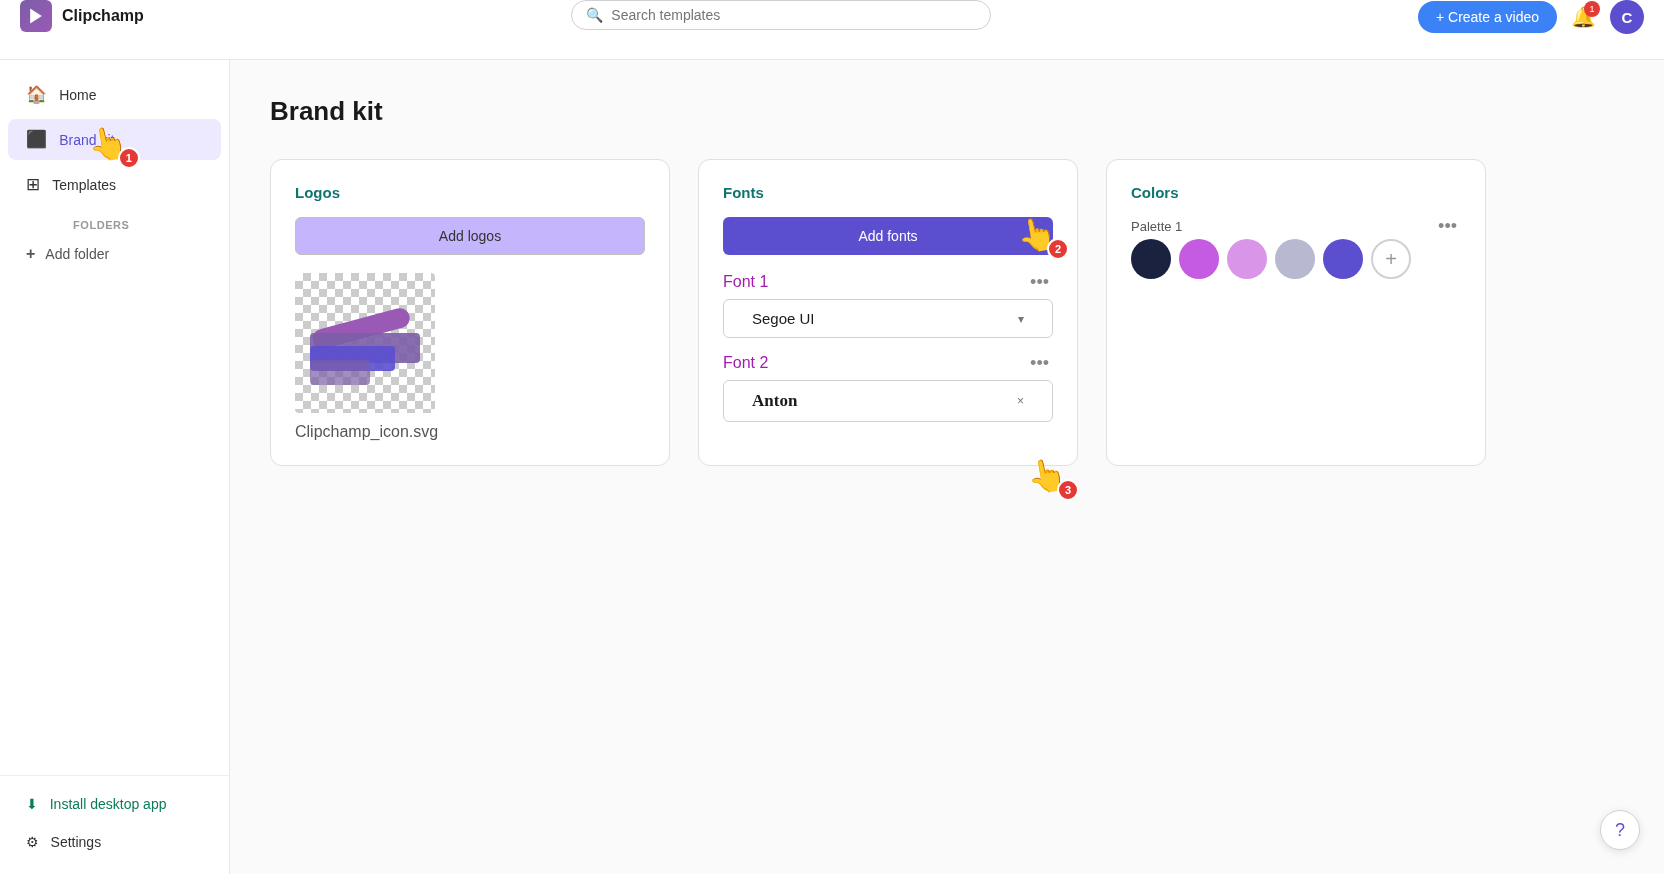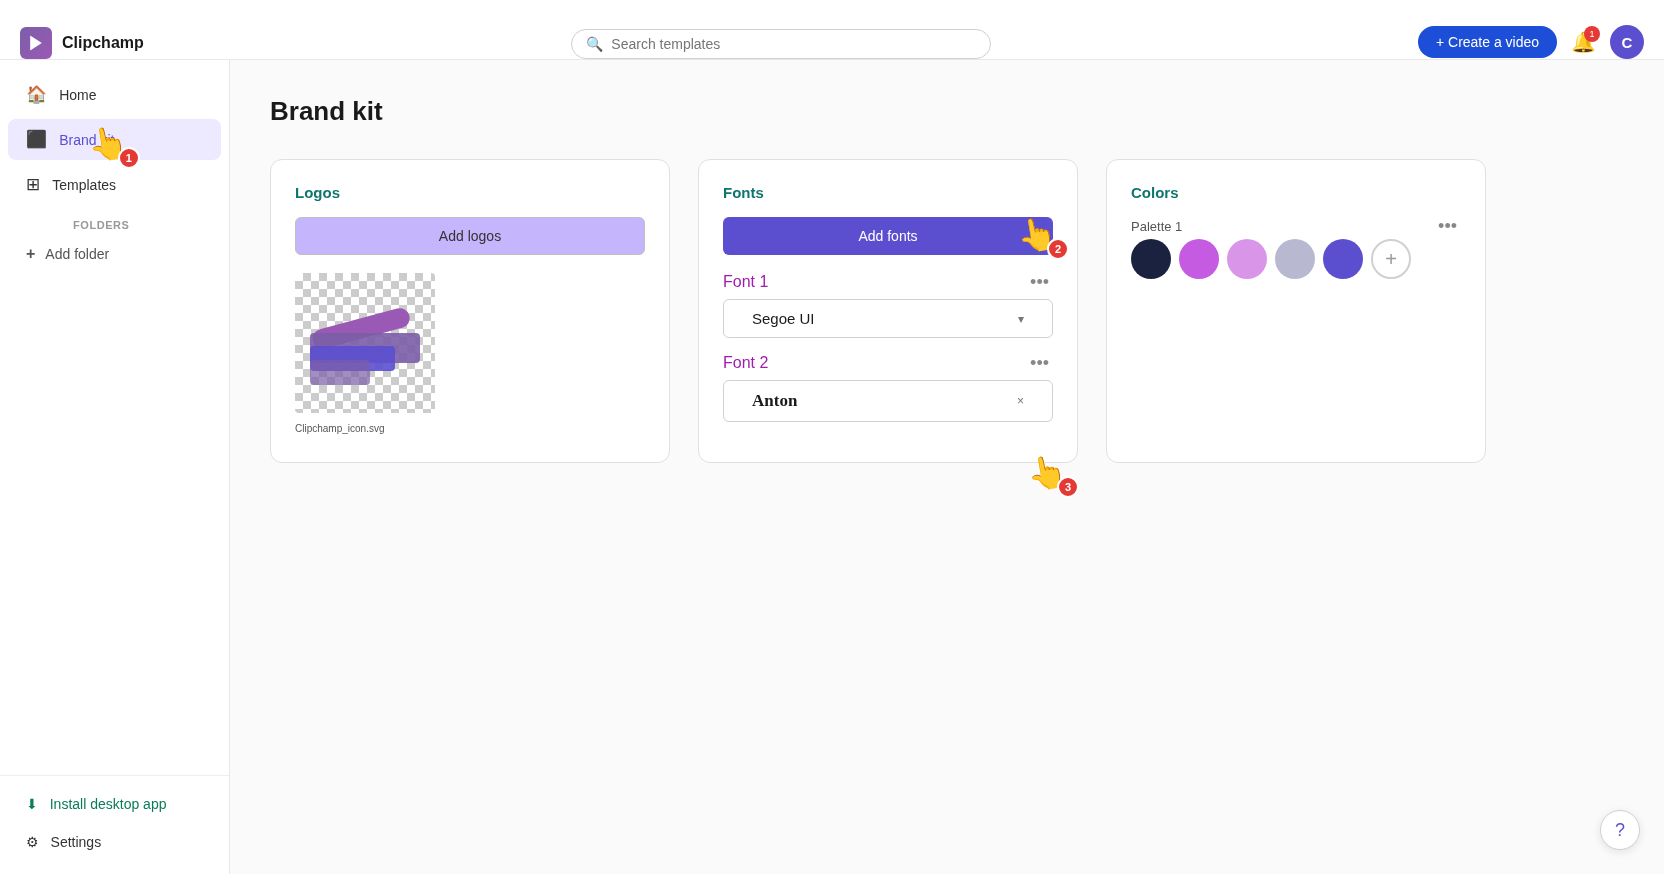--- a/index.html
+++ b/index.html
@@ -3,21 +3,21 @@
   <meta charset="utf-8">
   <style>
     * { box-sizing: border-box; margin: 0; padding: 0; }
     body { font-family: 'Segoe UI', sans-serif; background: #f5f5f5; display: flex; flex-direction: column; height: 874px; overflow: hidden; }
 
     
     .topbar {
       height: 60px;
       background: #fff;
       display: flex;
-      align-items: flex-end;
+      align-items: flex-start;
       justify-content: space-between;
       padding: 0 20px;
       border-bottom: 1px solid #e8e8e8;
       position: fixed;
       top: 0; left: 0; right: 0;
       z-index: 100;
     }
     .topbar-left { display: flex; align-items: center; gap: 10px; }
     .logo-icon {
       width: 32px; height: 32px;
@@ -38,21 +38,21 @@
     }
     .search-bar input {
       border: none; outline: none;
       font-size: 14px; color: #888;
       width: 100%; background: transparent;
     }
     .search-icon { color: #888; margin-right: 8px; font-size: 14px; }
 
     .topbar-right { display: flex; align-items: center; gap: 14px; }
     .create-btn {
-      background: #1d4ed8;
+      background: #3b82f6;
       color: #fff;
       border: none;
       border-radius: 20px;
       padding: 8px 18px;
       font-size: 14px;
       font-weight: 500;
       cursor: pointer;
       display: flex; align-items: center; gap: 6px;
     }
     .notif-btn {
@@ -214,21 +214,21 @@
       position: relative;
     }
     .logo-thumb-inner {
       width: 100%; height: 100%;
       display: flex; align-items: center; justify-content: center;
     }
     .logo-thumb-img {
       width: 120px; height: 110px;
     }
     .logo-filename {
-      font-size: 10px; color: #555;
+      font-size: 16px; color: #555;
       margin-top: 4px;
     }
 
     
     .font-row {
       margin-bottom: 16px;
     }
     .font-row-header {
       display: flex; align-items: center; justify-content: space-between;
       margin-bottom: 8px;

